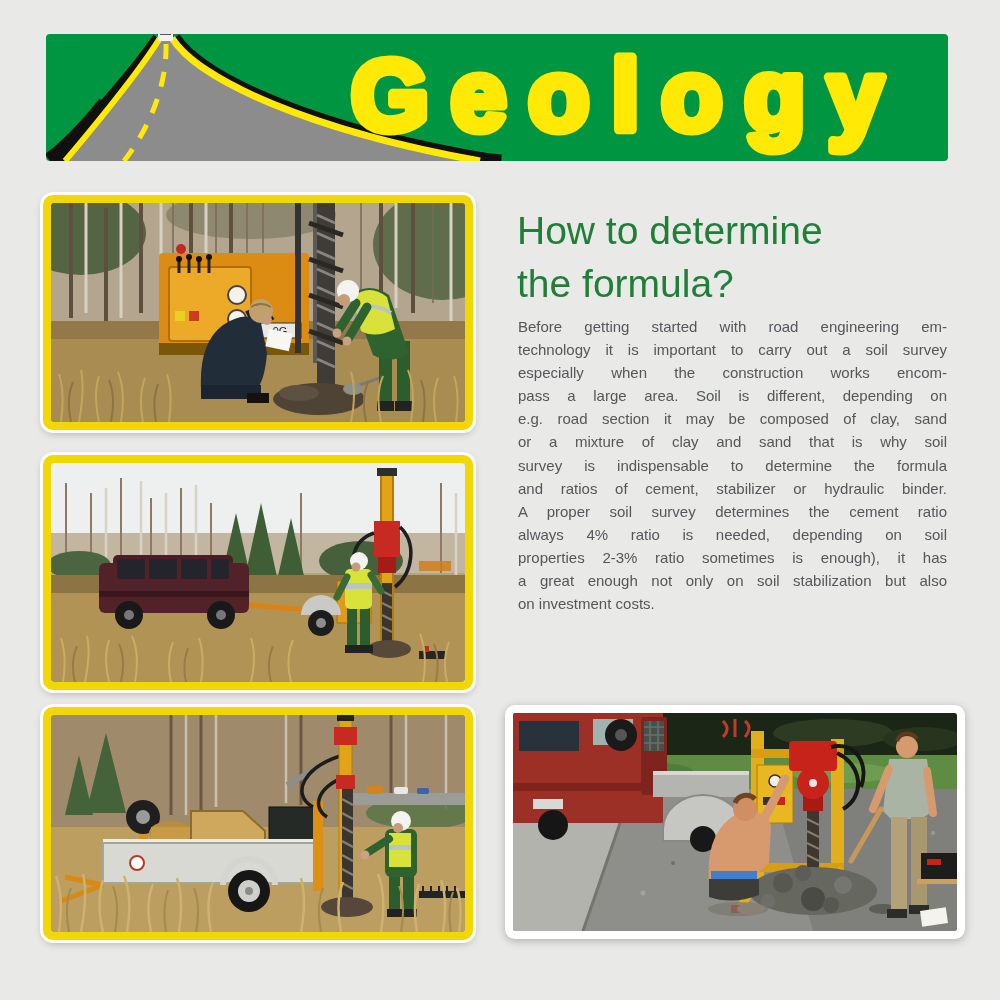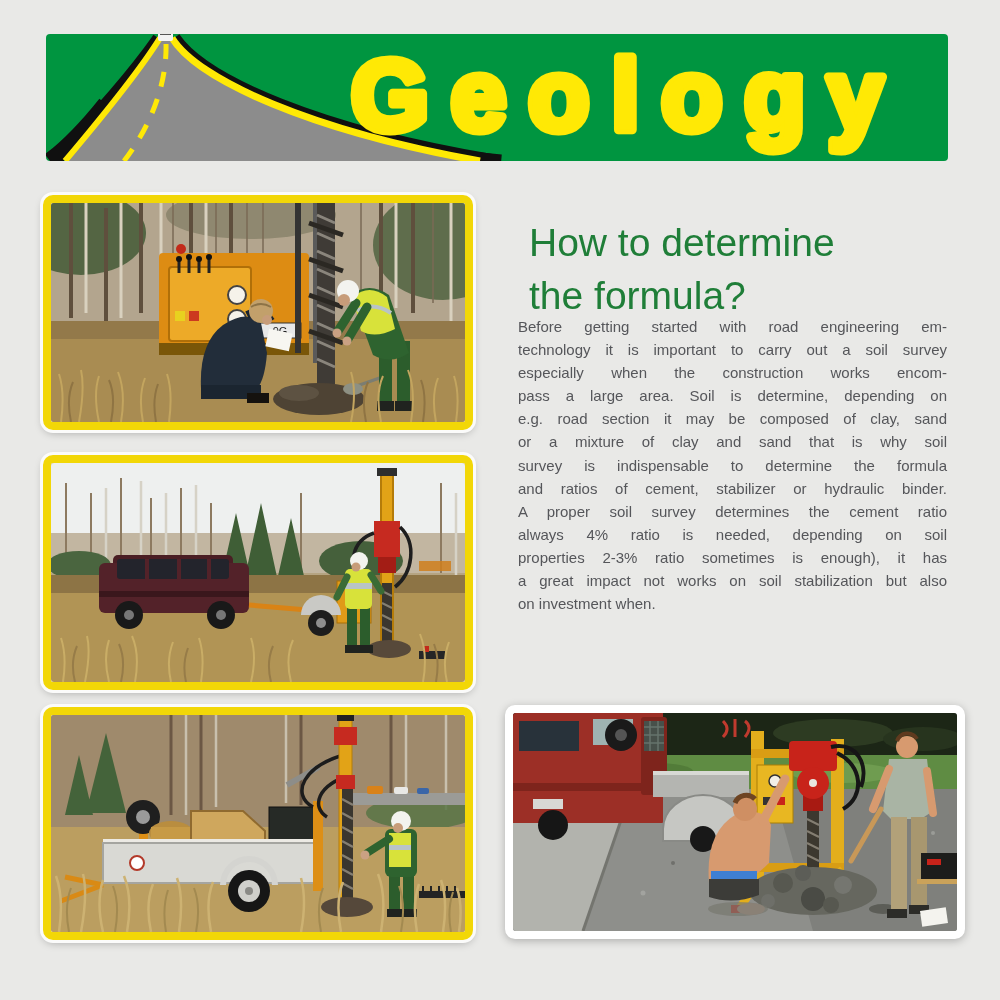--- a/index.html
+++ b/index.html
@@ -45,39 +45,39 @@
       <path d="M126,4 C152,46 266,97 434,127" stroke="#ffe905" stroke-width="7" fill="none"></path>
       <path d="M120,10 C121,45 108,88 78,127" stroke="#ffe905" stroke-width="5" fill="none" stroke-dasharray="15 13"></path>
       <rect x="112" y="-2" width="15" height="9" rx="2" fill="#f2f2f2"></rect>
       <rect x="114" y="-2" width="11" height="3" fill="#555555"></rect>
     </svg>
     <svg viewBox="0 0 902 127">
       <text class="banner-title-text" x="582" y="96" text-anchor="middle" fill="#ffe905" stroke="#ffe905" stroke-width="9" paint-order="stroke" stroke-linejoin="round">Geology</text>
     </svg>
   </header>
 
-  <h1 class="heading" style="margin:12px;font-weight:400;">
+  <h1 class="heading" style="margin:0;font-weight:400;">
     <div>How to determine</div>
     <div>the formula?</div>
   </h1>
 
   <div class="bodytext">
     <div class="jline">Before getting started with road engineering em-</div>
     <div class="jline">technology it is important to carry out a soil survey</div>
     <div class="jline">especially when the construction works encom-</div>
-    <div class="jline">pass a large area. Soil is determine, depending on</div>
+    <div class="jline">pass a large area. Soil is different, depending on</div>
     <div class="jline">e.g. road section it may be composed of clay, sand</div>
     <div class="jline">or a mixture of clay and sand that is why soil</div>
     <div class="jline">survey is indispensable to determine the formula</div>
     <div class="jline">and ratios of cement, stabilizer or hydraulic binder.</div>
     <div class="jline">A proper soil survey determines the cement ratio</div>
     <div class="jline">always 4% ratio is needed, depending on soil</div>
     <div class="jline">properties 2-3% ratio sometimes is enough), it has</div>
-    <div class="jline">a great impact not works on soil stabilization but also</div>
-    <div class="jline last">on investment when.</div>
+    <div class="jline">a great enough not only on soil stabilization but also</div>
+    <div class="jline last">on investment costs.</div>
   </div>
 
   <figure id="photo1" class="photo" style="margin:0" role="img" aria-label="Two workers beside an orange drilling rig with a spiral auger in an autumn field">
     <svg viewBox="0 0 414 219" preserveAspectRatio="none">
       <rect width="414" height="219" fill="#a8977d"></rect>
       <rect width="414" height="130" fill="#b3a58e"></rect>
       <ellipse cx="30" cy="30" rx="65" ry="42" fill="#3c5531" opacity=".8"></ellipse>
       <ellipse cx="392" cy="42" rx="70" ry="55" fill="#3c5531" opacity=".7"></ellipse>
       <ellipse cx="200" cy="12" rx="85" ry="24" fill="#6b6b52" opacity=".5"></ellipse>
       <path stroke="#5f4f3d" stroke-width="4" d="M20,0V115 M55,5V120 M90,0V110 M140,0V100 M180,0V95 M330,0V100 M362,0V110" fill="none"></path>

